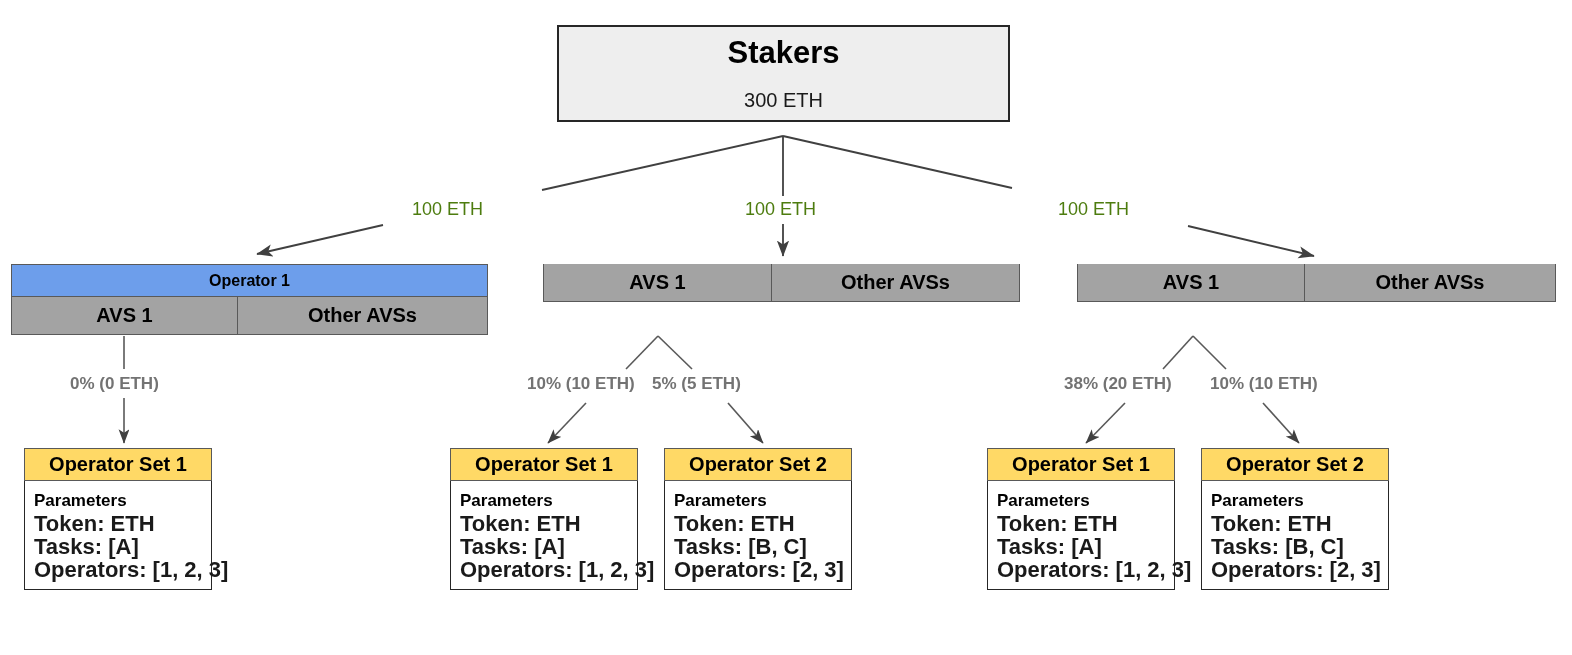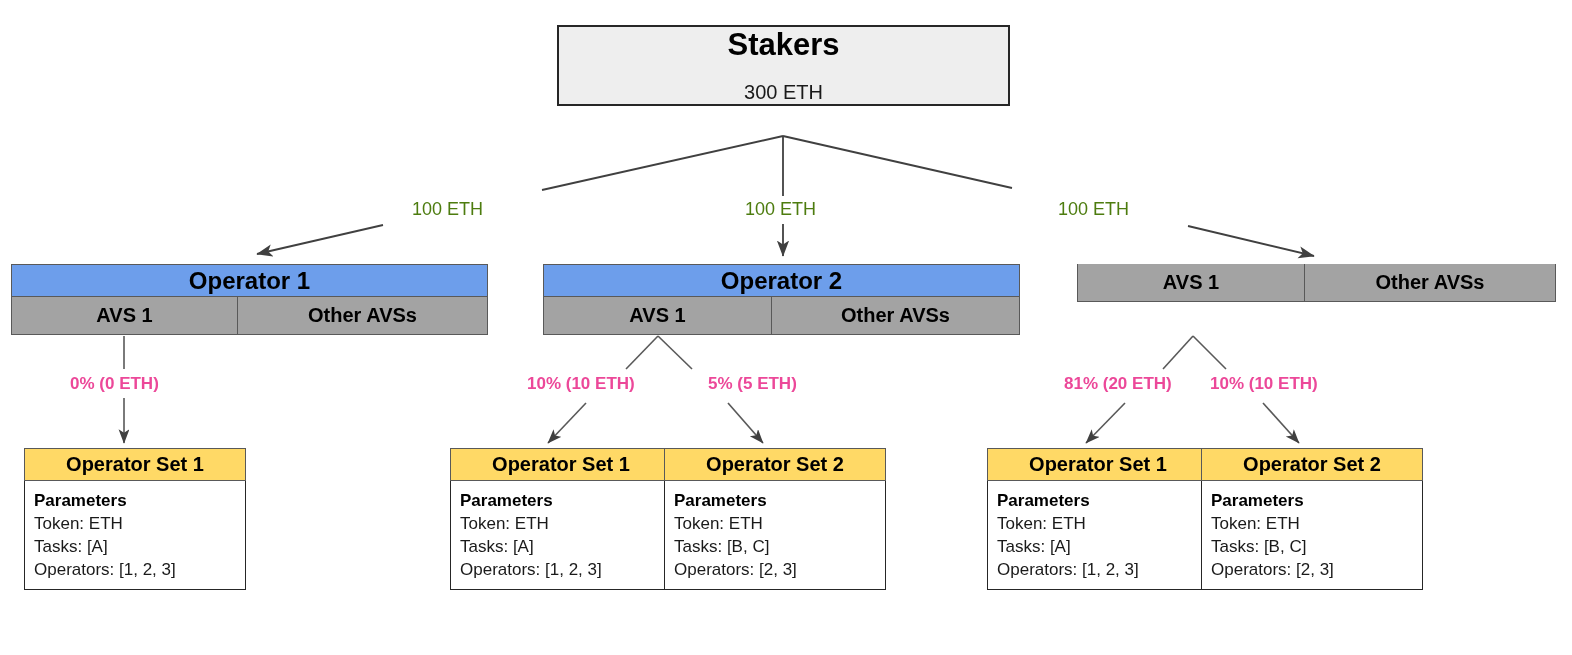--- a/index.html
+++ b/index.html
@@ -26,21 +26,21 @@
     height: 655px;
     pointer-events: none;
   }
 
   
   .stakers-box {
     position: absolute;
     left: 557px;
     top: 25px;
     width: 453px;
-    height: 81px;
+    height: 97px;
     background: #eeeeee;
     border: 2px solid #262626;
     box-sizing: border-box;
     display: flex;
     flex-direction: column;
     align-items: center;
     justify-content: center;
   }
   .stakers-title {
     font-size: 31px;
@@ -61,21 +61,21 @@
     box-sizing: border-box;
   }
   .op-header {
     height: 33px;
     background: #6d9eeb;
     border: 1.5px solid #595959;
     box-sizing: border-box;
     display: flex;
     align-items: center;
     justify-content: center;
-    font-size: 24px;
+    font-size: 16px;
     font-weight: bold;
     color: #000000;
   }
   .op-avs-row {
     display: flex;
     height: 38px;
     box-sizing: border-box;
   }
   .op-avs-cell {
     background: #a3a3a3;
@@ -87,21 +87,21 @@
     justify-content: center;
     font-size: 20px;
     font-weight: bold;
     color: #000000;
   }
   .op-avs-cell.left { border-right: none; }
 
   
   .opset {
     position: absolute;
-    width: 222px;
+    width: 188px;
     box-sizing: border-box;
   }
   .opset-header {
     height: 33px;
     background: #ffd966;
     border: 1.5px solid #595959;
     box-sizing: border-box;
     display: flex;
     align-items: center;
     justify-content: center;
@@ -116,38 +116,39 @@
     background: #ffffff;
     padding: 8px 12px 8px 9px;
   }
   .opset-body .p-title {
     font-size: 17px;
     font-weight: bold;
     color: #000000;
     line-height: 23px;
   }
   .opset-body .p-line {
-    font-size: 17px;
+    font-size: 22px;
     color: #1a1a1a;
     line-height: 23px;
     white-space: nowrap;
+    font-weight: bold;
   }
 
   
   .edge-label {
     position: absolute;
     font-size: 18px;
     color: #4d7c0f;
     white-space: nowrap;
     line-height: 20px;
   }
   .edge-label.pct {
     font-size: 17px;
     font-weight: bold;
-    color: #ec4899;
+    color: #737373;
   }
 </style>
 </head>
 <body>
 
 <div id="canvas">
 
   <svg class="edges" viewBox="0 0 1572 655">
     <defs>
       <marker id="arrow" markerWidth="10" markerHeight="10" refX="8.6" refY="3.4" orient="auto" markerUnits="strokeWidth">
@@ -205,40 +206,39 @@
 
   <div class="operator" style="left:11px; top:264px; width:477px;">
     <div class="op-header">Operator 1</div>
     <div class="op-avs-row">
       <div class="op-avs-cell left" style="width:226px;">AVS 1</div>
       <div class="op-avs-cell" style="width:251px;">Other AVSs</div>
     </div>
   </div>
 
   <div class="operator" style="left:543px; top:264px; width:477px;">
-    <div class="op-header">Operator 2</div>
     <div class="op-avs-row">
       <div class="op-avs-cell left" style="width:228px;">AVS 1</div>
       <div class="op-avs-cell" style="width:249px;">Other AVSs</div>
     </div>
   </div>
 
   <div class="operator" style="left:1077px; top:264px; width:479px;">
     <div class="op-avs-row">
       <div class="op-avs-cell left" style="width:227px;">AVS 1</div>
       <div class="op-avs-cell" style="width:252px;">Other AVSs</div>
     </div>
   </div>
 
   <div class="edge-label pct" style="left:70px; top:374px;">0% (0 ETH)</div>
 
   <div class="edge-label pct" style="left:527px; top:374px;">10% (10 ETH)</div>
-  <div class="edge-label pct" style="left:708px; top:374px;">5% (5 ETH)</div>
-
-  <div class="edge-label pct" style="left:1064px; top:374px;">81% (20 ETH)</div>
+  <div class="edge-label pct" style="left:652px; top:374px;">5% (5 ETH)</div>
+
+  <div class="edge-label pct" style="left:1064px; top:374px;">38% (20 ETH)</div>
   <div class="edge-label pct" style="left:1210px; top:374px;">10% (10 ETH)</div>
 
   <div class="opset" style="left:24px; top:448px;">
     <div class="opset-header">Operator Set 1</div>
     <div class="opset-body">
       <div class="p-title">Parameters</div>
       <div class="p-line">Token: ETH</div>
       <div class="p-line">Tasks: [A]</div>
       <div class="p-line">Operators: [1, 2, 3]</div>
     </div>

